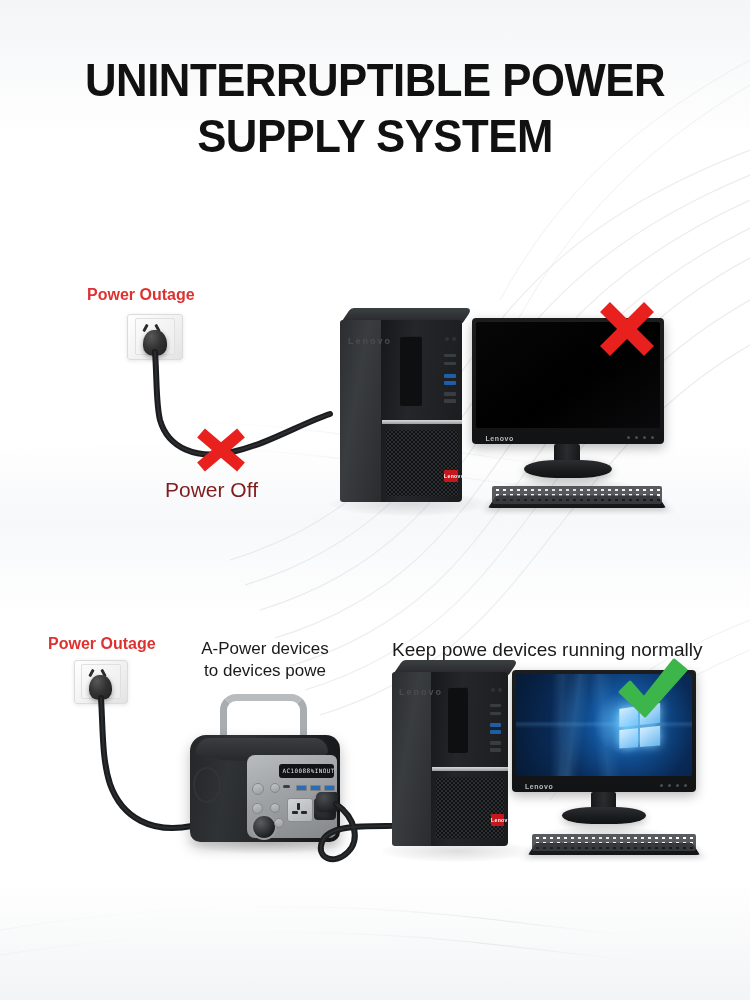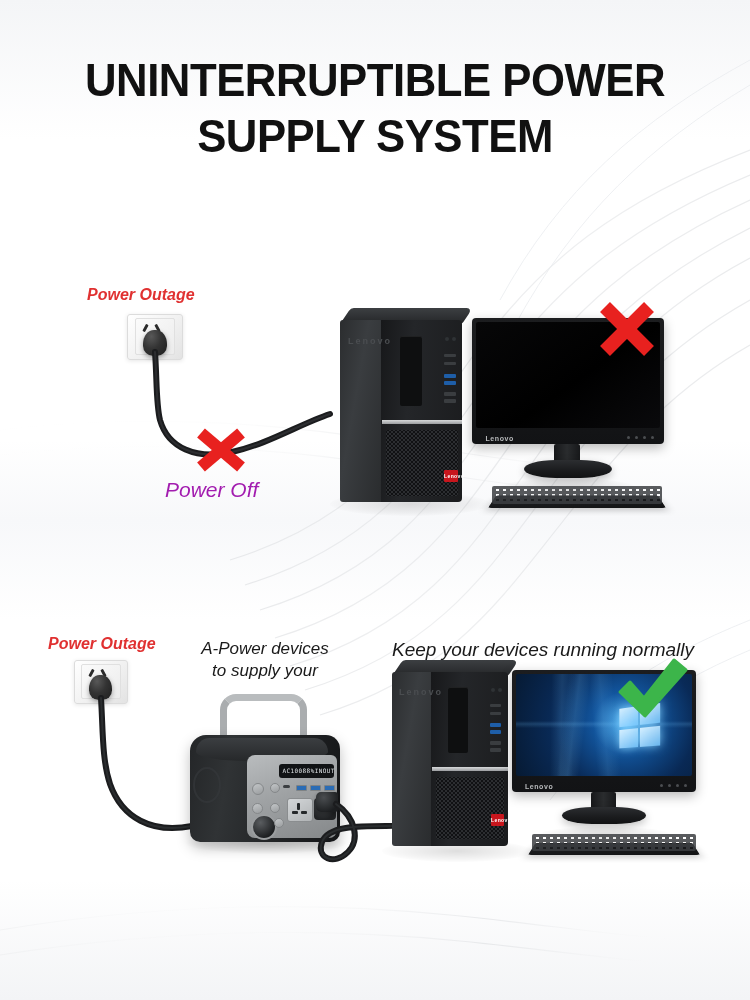--- a/index.html
+++ b/index.html
@@ -46,40 +46,39 @@
     color: #111111;
     transform: scaleX(0.95);
     transform-origin: center;
   }
 
   
   .label {
     position: absolute;
     font-family: "Liberation Sans", sans-serif;
     white-space: nowrap;
-    font-style: italic;
   }
   .label-red {
     color: #e03131;
     font-weight: bold;
     font-size: 16px;
   }
   .label-black {
     color: #1a1a1a;
     font-size: 19px;
   }
   .label-black-sm {
     color: #1a1a1a;
     font-size: 17px;
     line-height: 22px;
     white-space: normal;
     text-align: center;
   }
   .label-poweroff {
-    color: #a21caf;
+    color: #7f1d1d;
     font-size: 21px;
     font-weight: normal;
   }
 
   
   .outlet {
     position: absolute;
   }
   .outlet .plate {
     position: absolute;
@@ -573,24 +572,24 @@
 
   <div class="cable">
     <svg width="750" height="1000" viewBox="0 0 750 1000" style="position:absolute;left:0;top:0;">
       <path d="M101,698 C103,730 102,760 110,784 C122,818 152,834 192,826" stroke="#1b1c1e" stroke-width="6" fill="none" stroke-linecap="round"></path>
       <path d="M101,698 C103,730 102,760 110,784 C122,818 152,834 192,826" stroke="#3a3d40" stroke-width="2" fill="none" stroke-linecap="round" opacity="0.5"></path>
     </svg>
   </div>
 
   <div class="label label-black-sm" style="left:185px; top:638px; width:160px;">
     <div>A-Power devices</div>
-    <div>to supply your</div>
-  </div>
-
-  <div class="label label-black" style="left:392px; top:639px;">Keep your devices running normally</div>
+    <div>to devices powe</div>
+  </div>
+
+  <div class="label label-black" style="left:392px; top:639px;">Keep powe devices running normally</div>
 
   <div class="shadow-ell" style="left:186px; top:832px; width:160px; height:22px;"></div>
   <div class="station" style="left:190px; top:694px; width:150px; height:148px;">
     <div class="handle"></div>
     <div class="body">
       <div class="lid"></div>
       <div class="vent"></div>
       <div class="panel">
         <div class="lcd">
           <span>AC</span>

